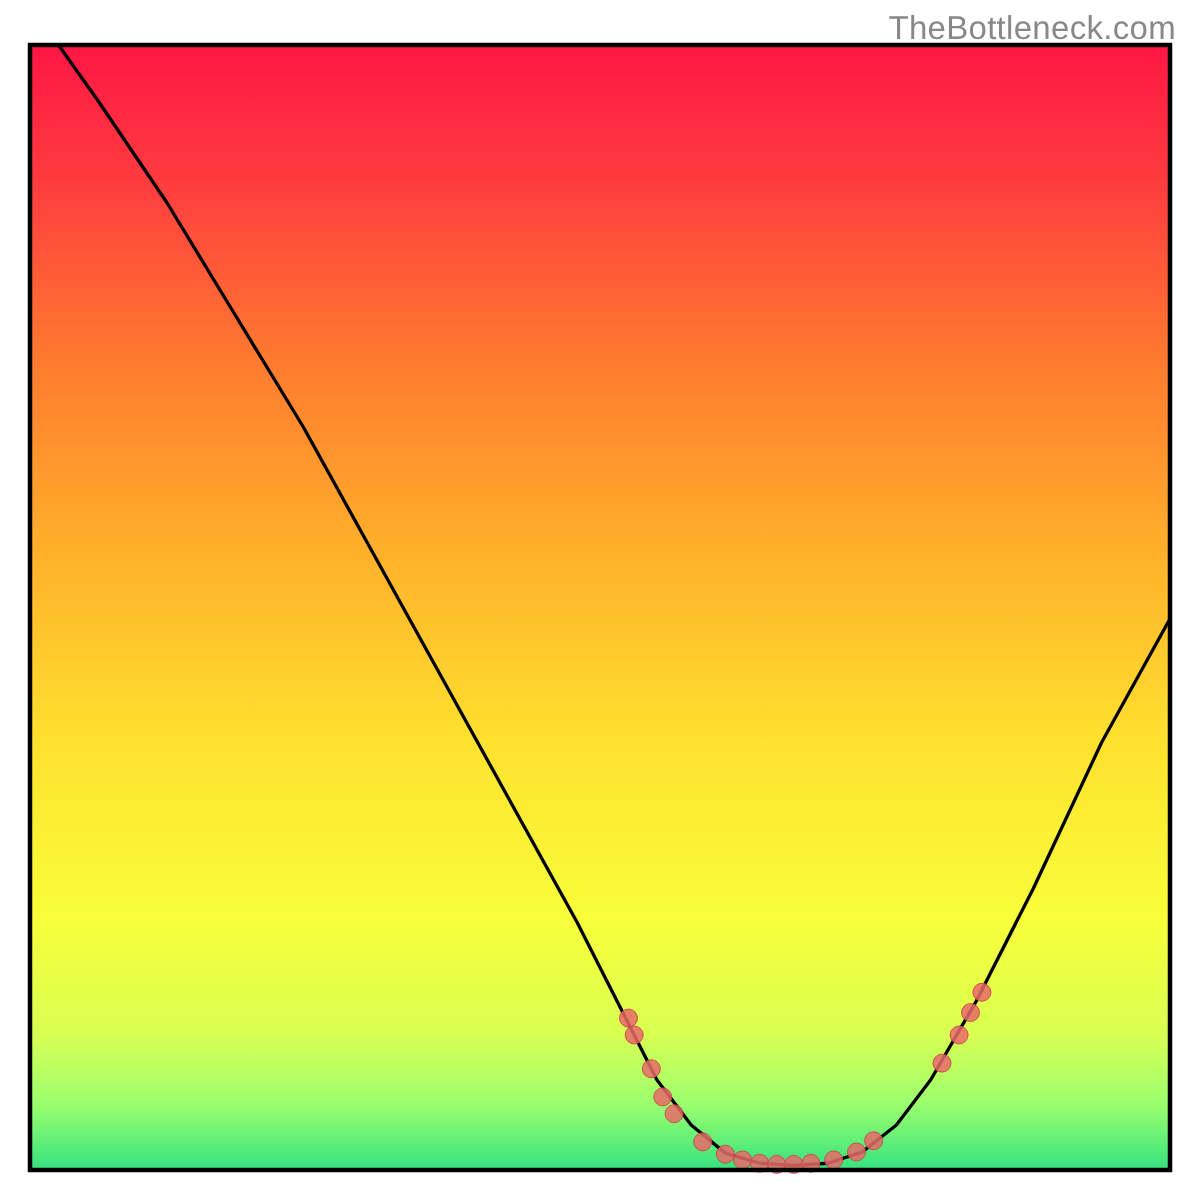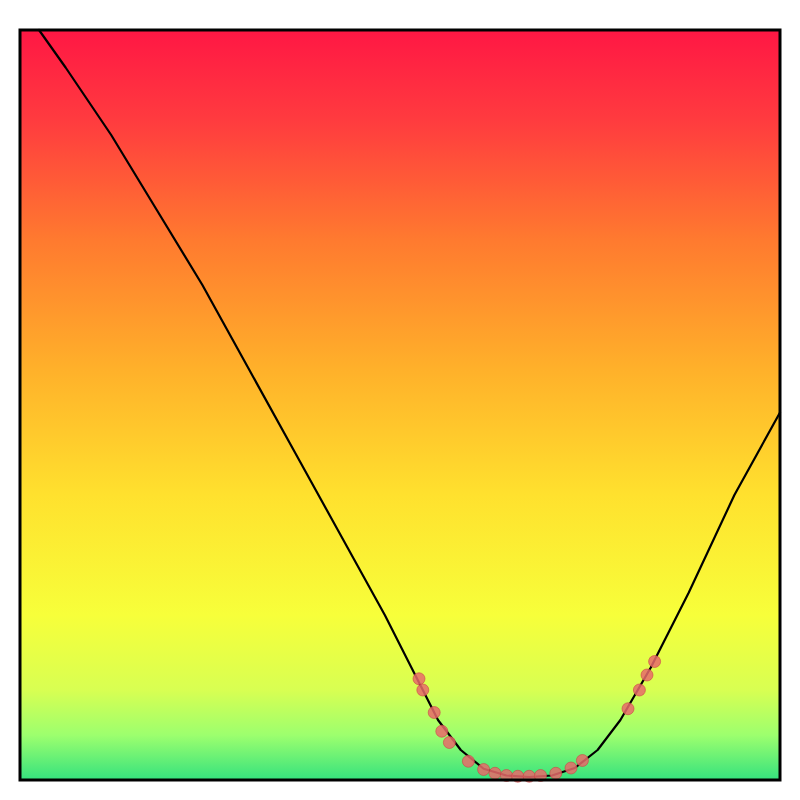--- a/index.html
+++ b/index.html
@@ -54,13 +54,14 @@
       <circle cx="540.60" cy="775.50" r="6" fill="#e86a6a" fill-opacity="0.85" stroke="#c44" stroke-width="0.6"></circle>
       <circle cx="555.80" cy="773.25" r="6" fill="#e86a6a" fill-opacity="0.85" stroke="#c44" stroke-width="0.6"></circle>
       <circle cx="571.00" cy="768.00" r="6" fill="#e86a6a" fill-opacity="0.85" stroke="#c44" stroke-width="0.6"></circle>
       <circle cx="582.40" cy="760.50" r="6" fill="#e86a6a" fill-opacity="0.85" stroke="#c44" stroke-width="0.6"></circle>
       <circle cx="628.00" cy="708.75" r="6" fill="#e86a6a" fill-opacity="0.85" stroke="#c44" stroke-width="0.6"></circle>
       <circle cx="639.40" cy="690.00" r="6" fill="#e86a6a" fill-opacity="0.85" stroke="#c44" stroke-width="0.6"></circle>
       <circle cx="647.00" cy="675.00" r="6" fill="#e86a6a" fill-opacity="0.85" stroke="#c44" stroke-width="0.6"></circle>
       <circle cx="654.60" cy="661.50" r="6" fill="#e86a6a" fill-opacity="0.85" stroke="#c44" stroke-width="0.6"></circle>
       <rect x="20" y="30" width="760" height="750" fill="none" stroke="#000" stroke-width="3"></rect>
     </svg>
+  <div class="watermark">TheBottleneck.com</div>
 </div>
 
 </body></html>

